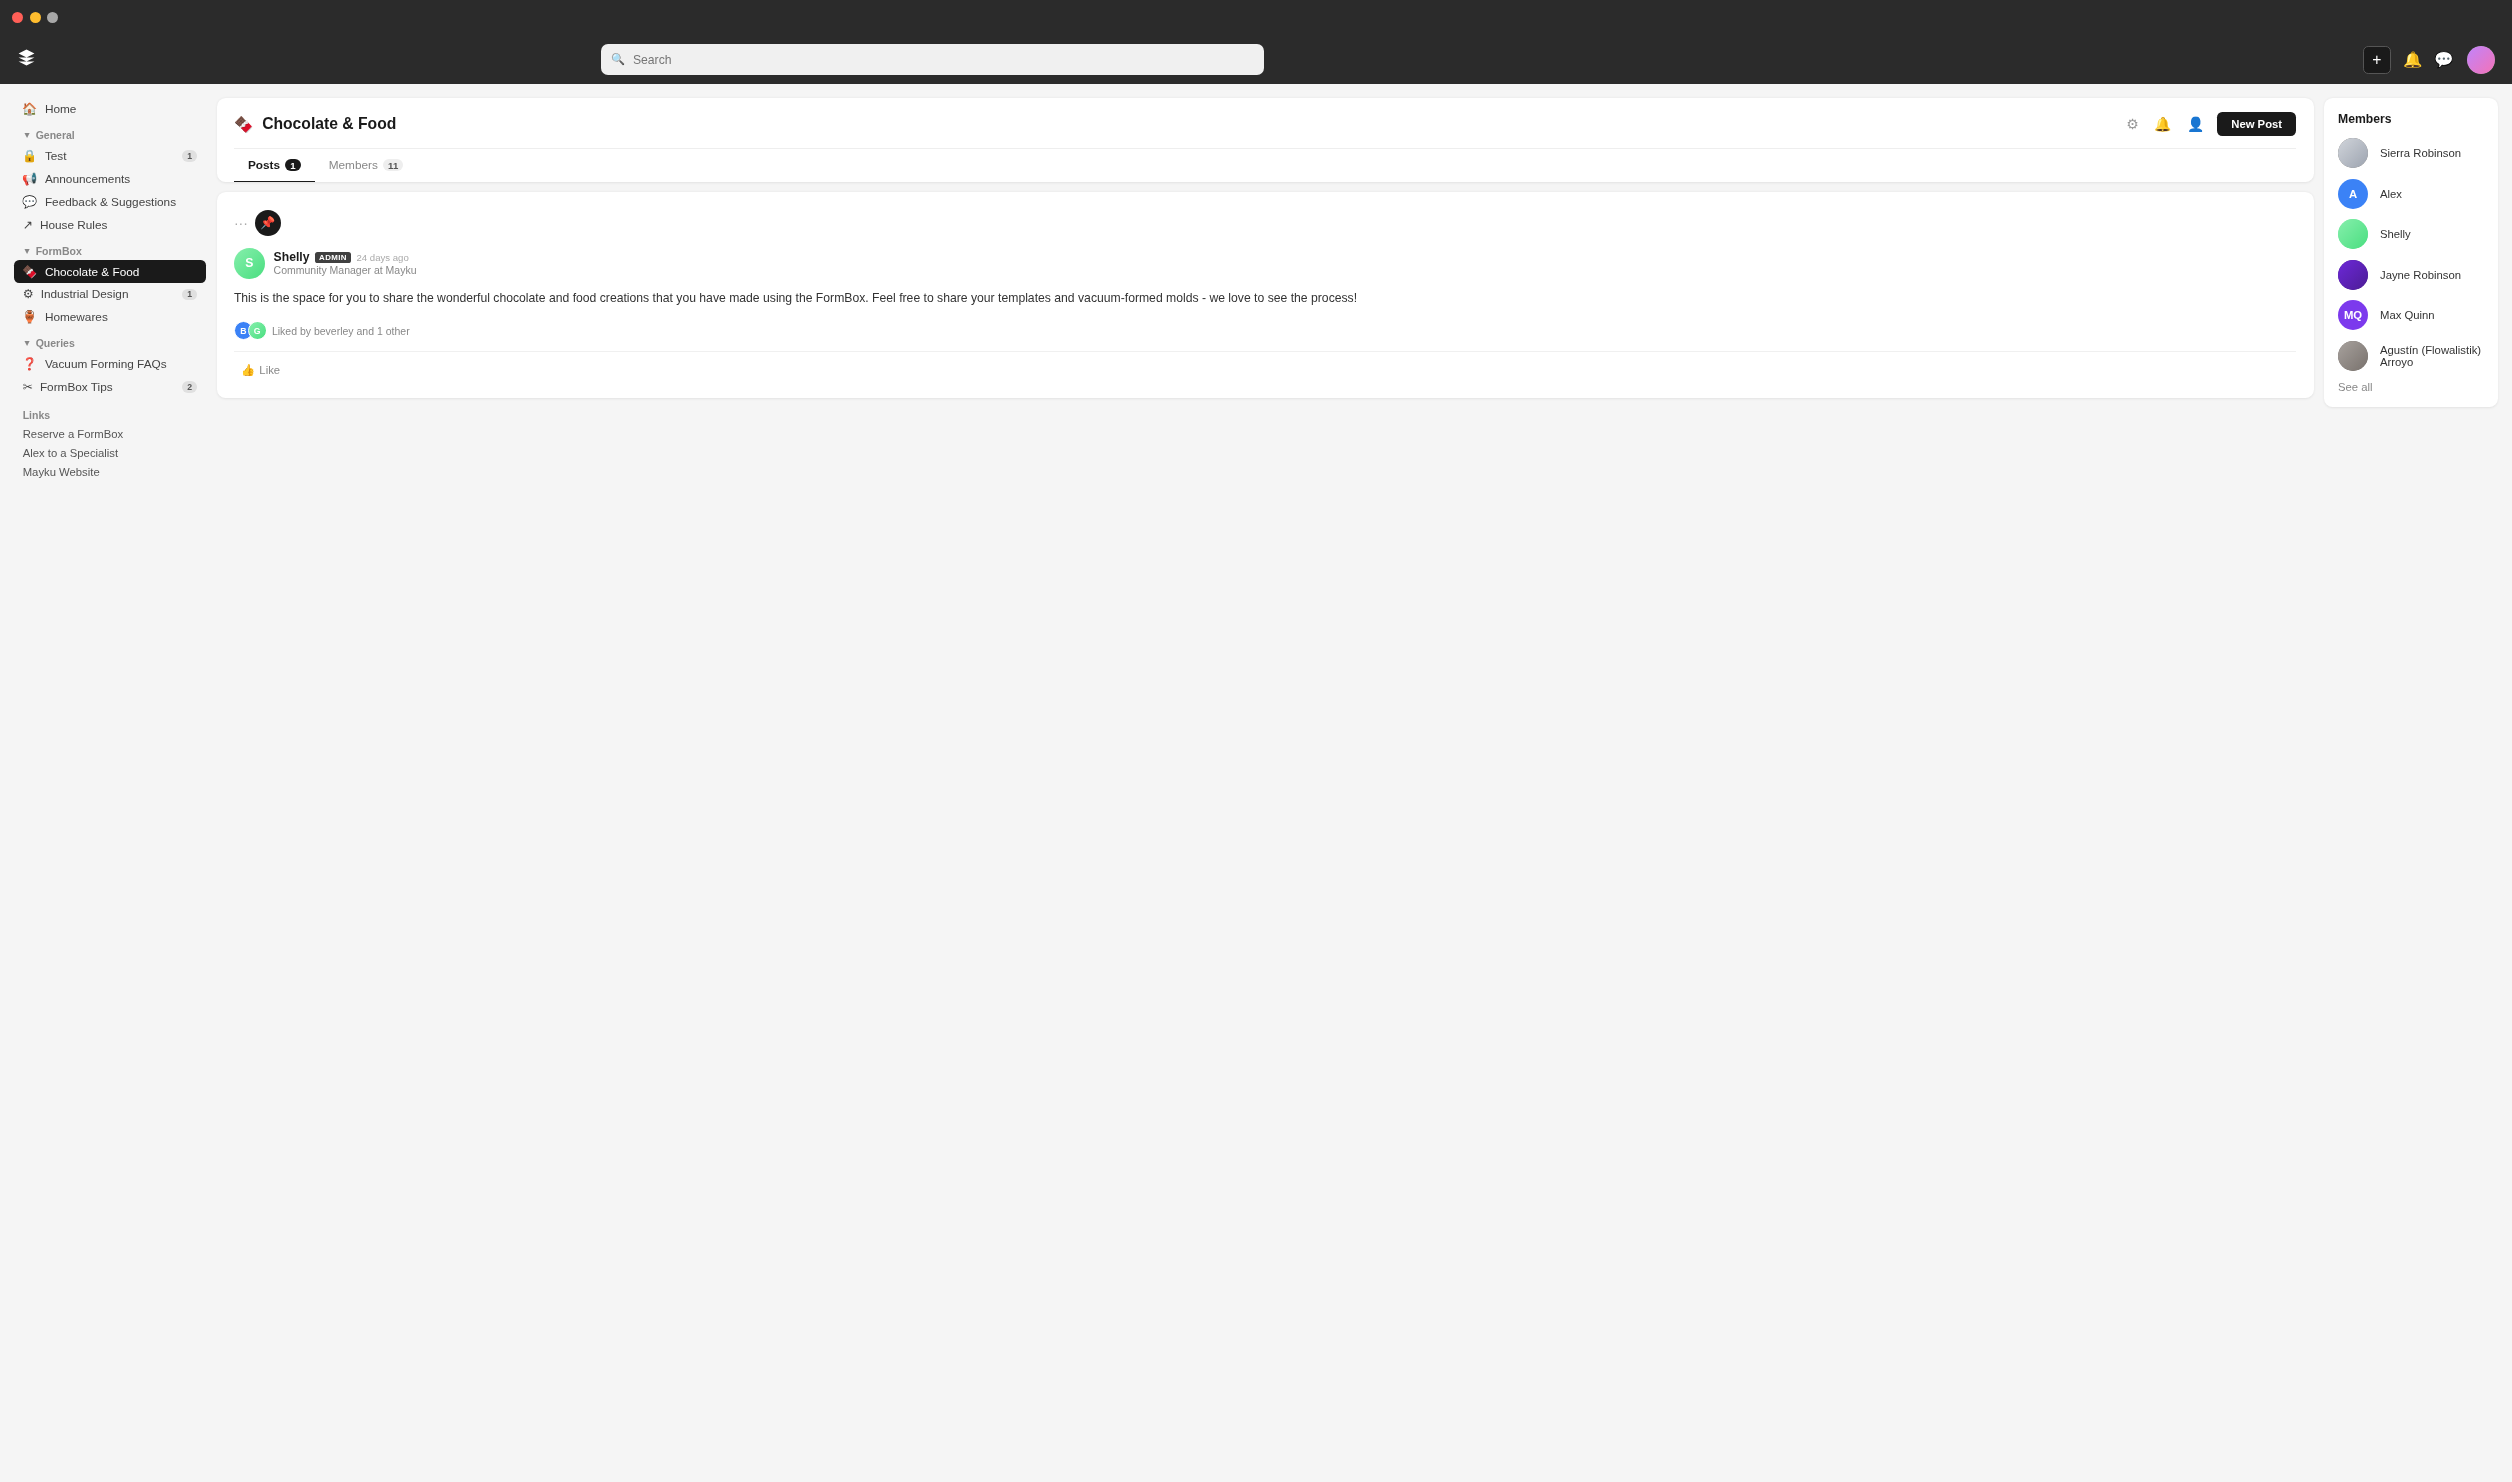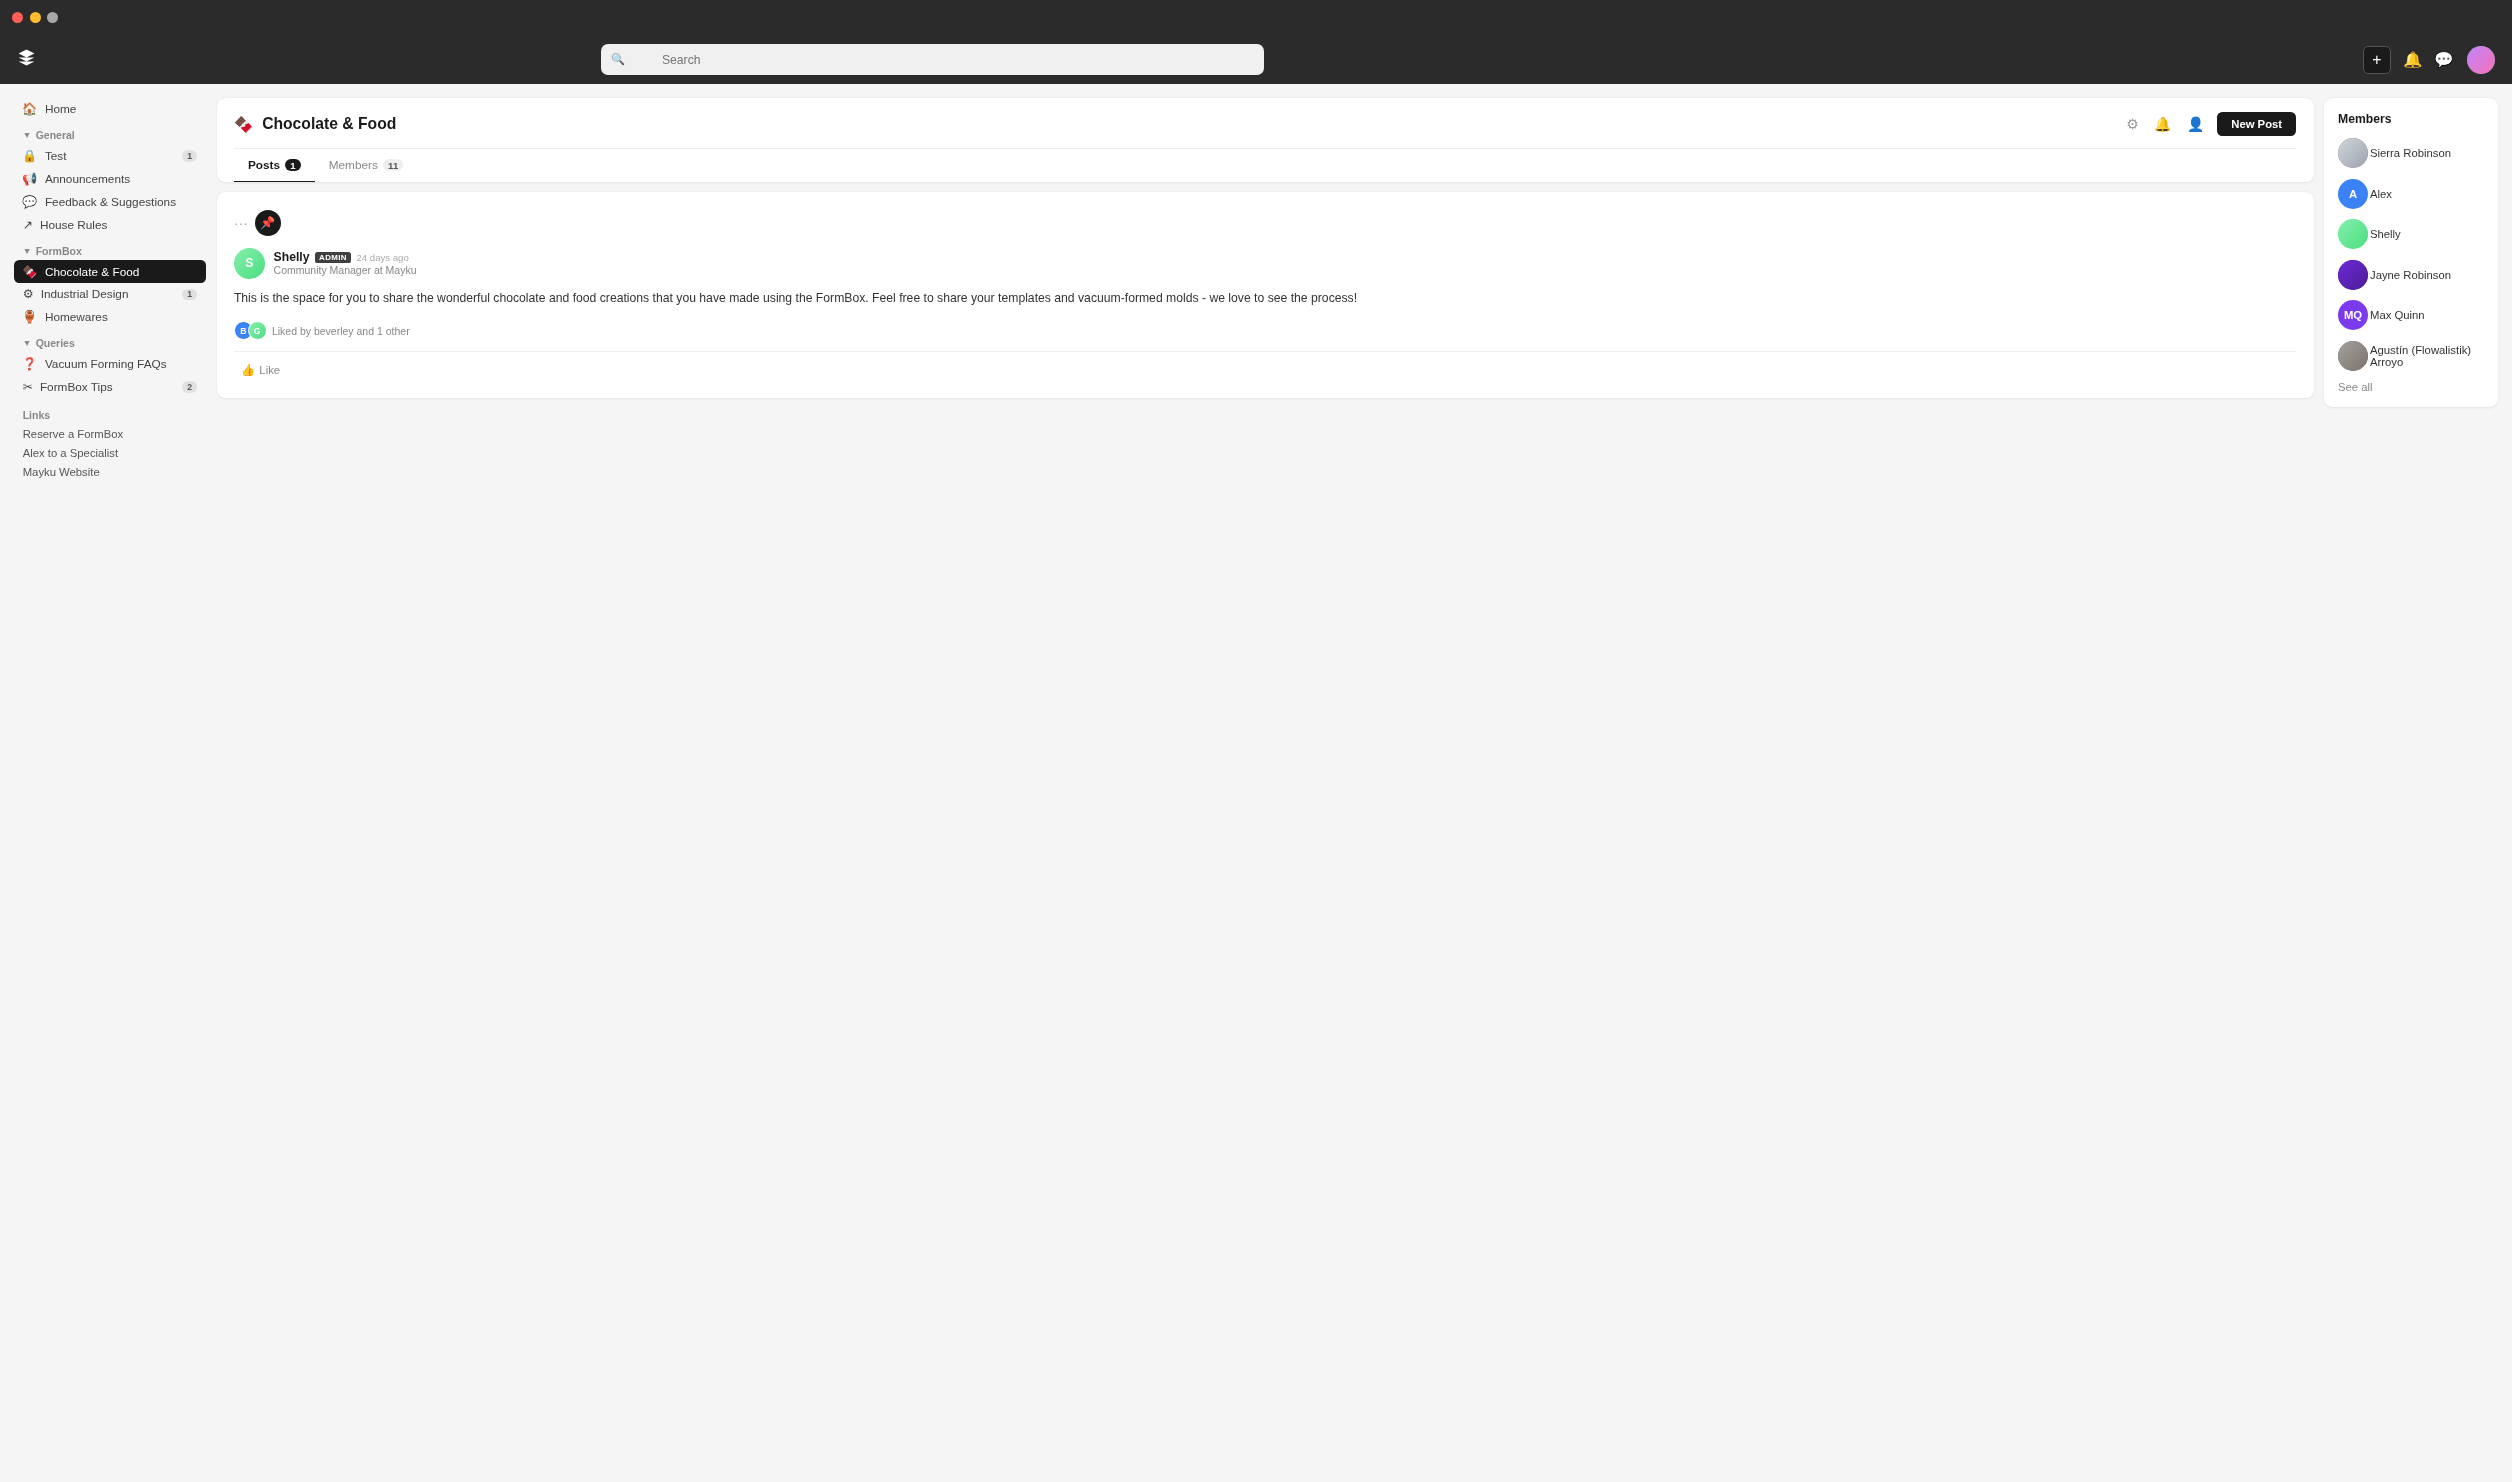--- a/index.html
+++ b/index.html
@@ -56,21 +56,20 @@
       padding: 0 10.5px;
       gap: 7px;
     }
     .search-bar input {
       background: transparent;
       border: none;
       outline: none;
       flex: 1;
       font-size: 12.2px;
       color: #333;
-      margin-left: 29px;
     }
     .search-icon { color: #999; font-size: 11.3px; }
     .nav-actions {
       display: flex;
       align-items: center;
       gap: 12.2px;
       margin-left: auto;
     }
     .nav-icon-btn {
       background: none;
@@ -378,21 +377,21 @@
     
     .right-panel {
       width: 174px;
       flex-shrink: 0;
     }
     .members-section { background: white; border-radius: 8.7px; padding: 14px; box-shadow: 0 0.9px 2.6px rgba(0,0,0,0.08); }
     .members-title { font-size: 12.2px; font-weight: 700; color: #1a1a1a; margin-bottom: 12.2px; }
     .member-item {
       display: flex;
       align-items: center;
-      gap: 2px;
+      gap: 12px;
       margin-bottom: 10.5px;
       cursor: pointer;
     }
     .member-item:last-child { margin-bottom: 0; }
     .member-avatar {
       width: 30px;
       height: 30px;
       border-radius: 50%;
       flex-shrink: 0;
       display: flex;

